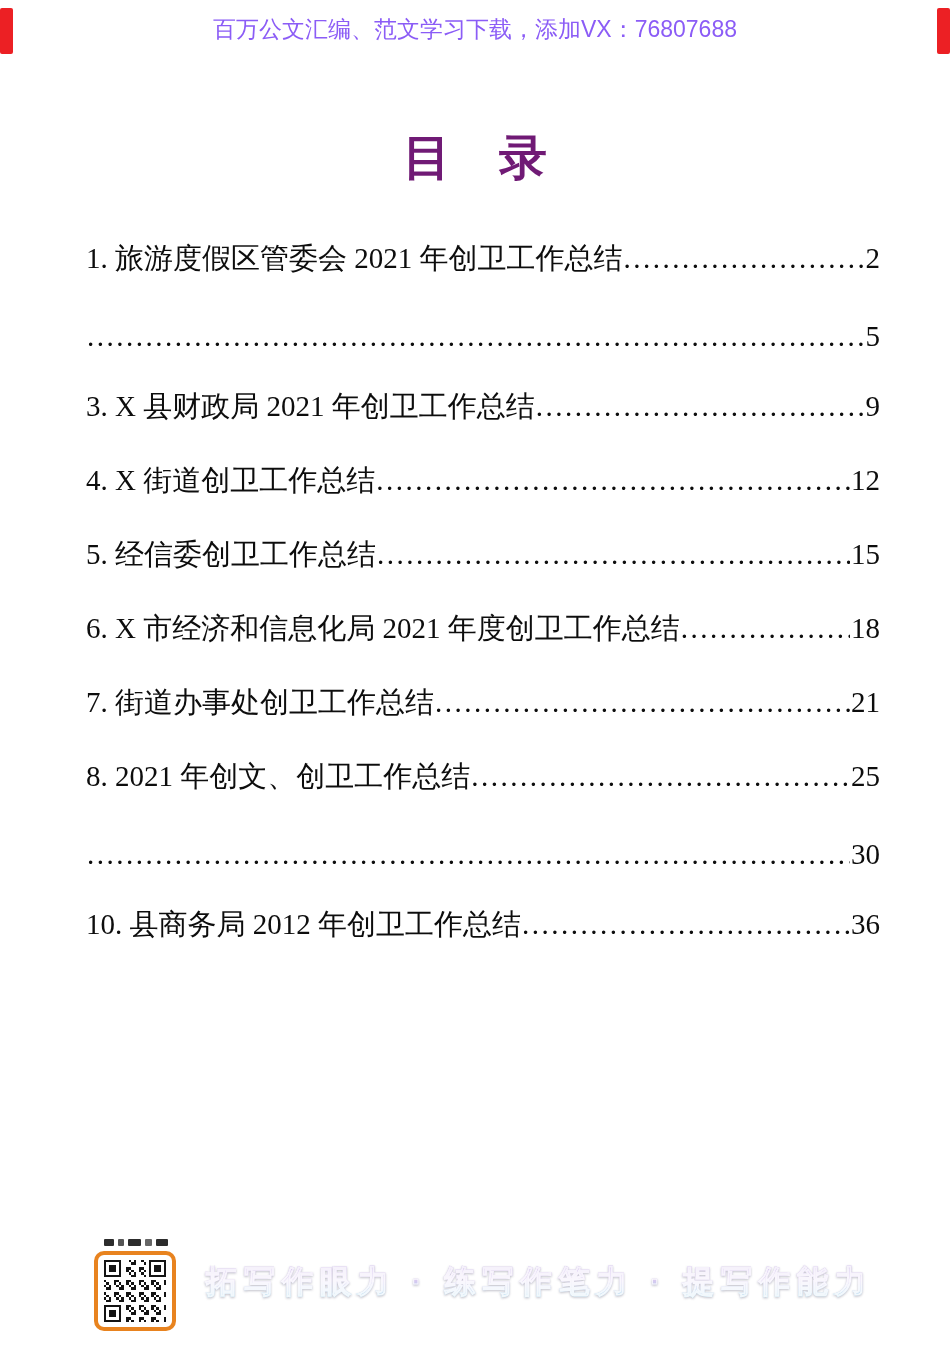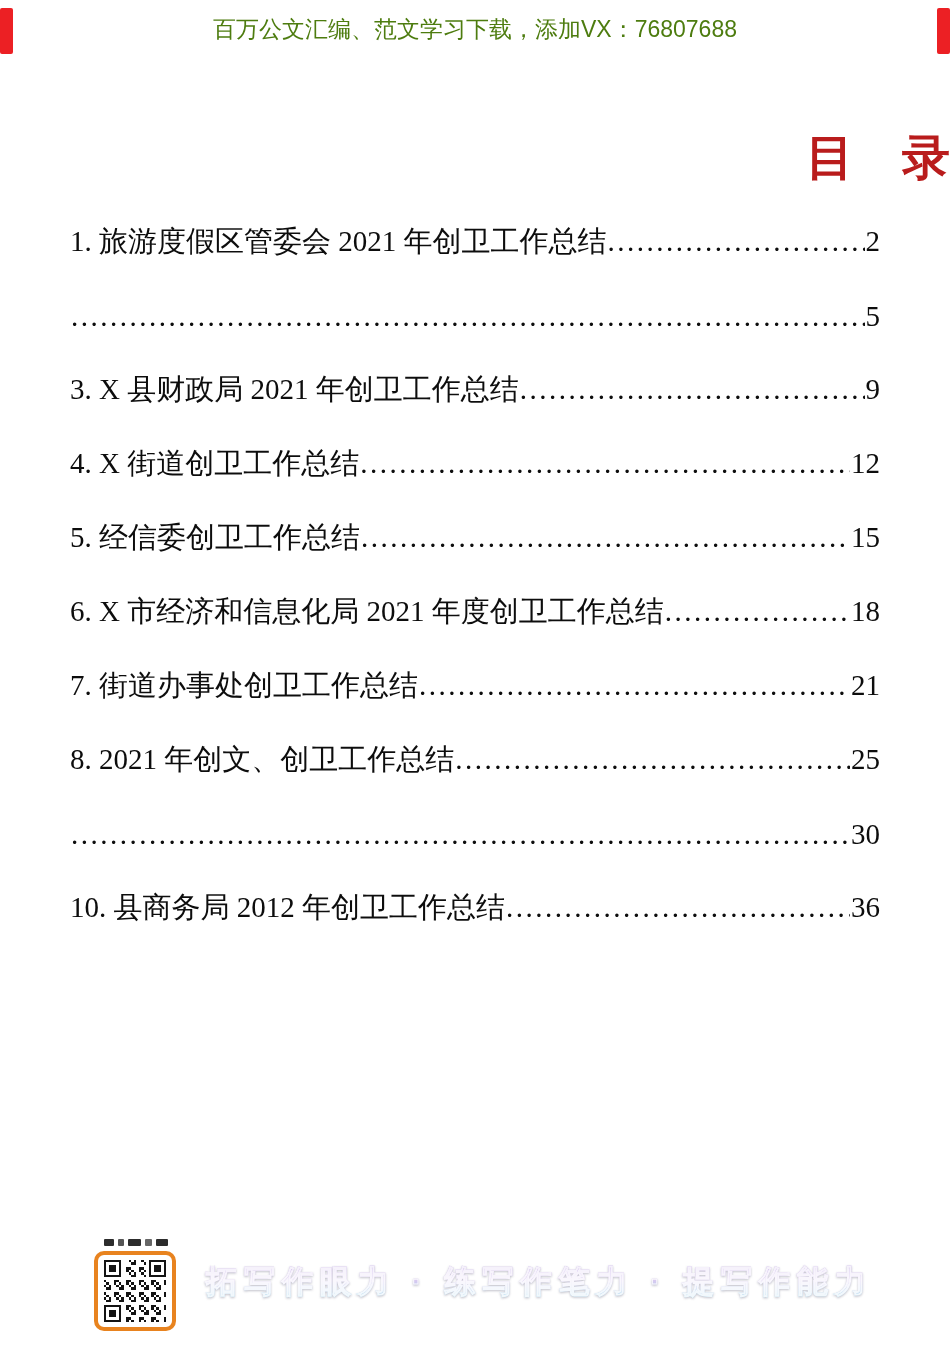--- a/index.html
+++ b/index.html
@@ -10,43 +10,43 @@
     overflow:hidden;
     font-family:"Liberation Serif","DejaVu Serif",serif;
     color:#111;
   }
   
   .promo{
     position:absolute;top:14px;left:0;right:0;
     text-align:center;
     font-family:"Liberation Sans","DejaVu Sans",sans-serif;
     font-size:23px;line-height:30px;
-    color:#4d7c0f;
+    color:#8b5cf6;
   }
   .corner-bar{
     position:absolute;top:8px;width:13px;height:46px;
     background:#ec2024;border-radius:2px;
   }
   .corner-bar.left{left:0;}
   .corner-bar.right{right:0;}
   
   .doc-title{
     position:absolute;top:128px;left:0;right:0;
-    text-align:right;
+    text-align:center;
     font-size:48px;line-height:60px;
     font-weight:600;
-    color:#b91c1c;
+    color:#701a75;
   }
   
   .toc{
     position:absolute;top:205px;left:70px;right:70px;
   }
   .toc-row{
     height:74px;
-    display:flex;align-items:center;
+    display:flex;align-items:flex-end;margin-left:16px;
   }
   .toc-inner{
     flex:1;display:flex;align-items:baseline;min-width:0;
   }
   .toc-label{
     white-space:nowrap;
     font-size:29px;
     color:#0d0d0d;
   }
   .toc-dots{

